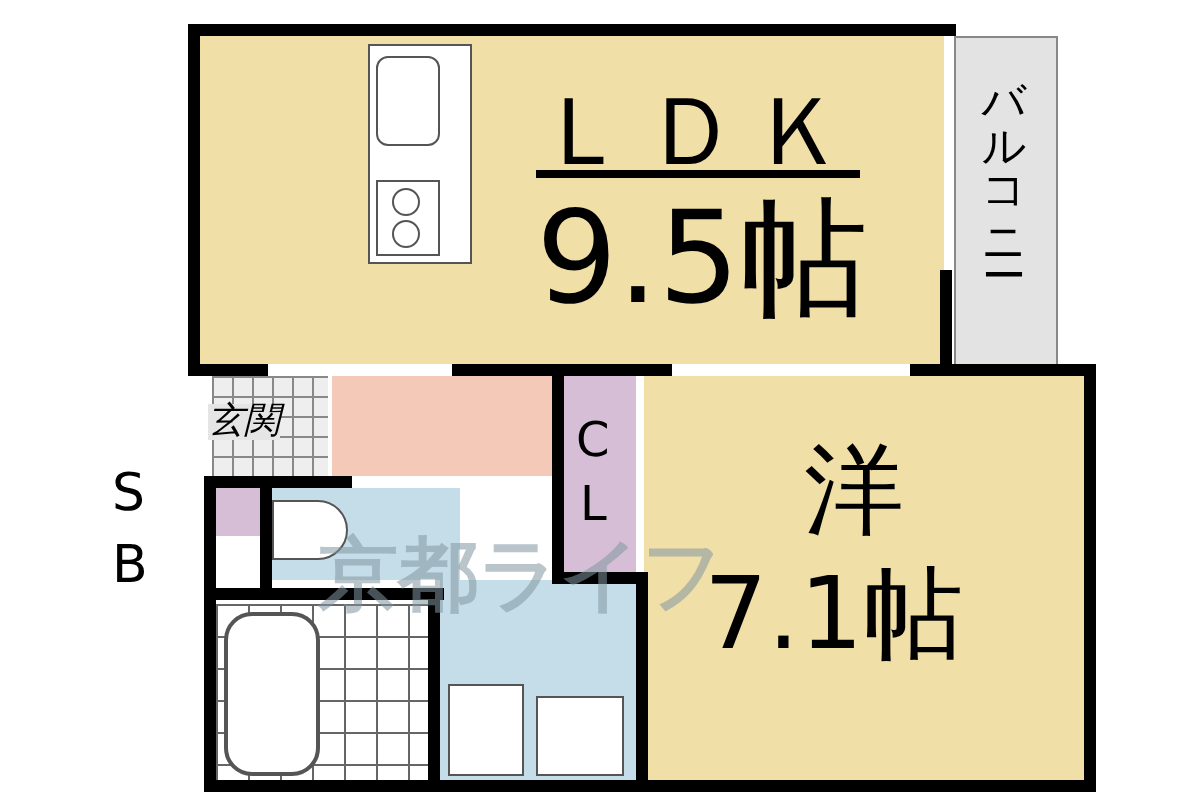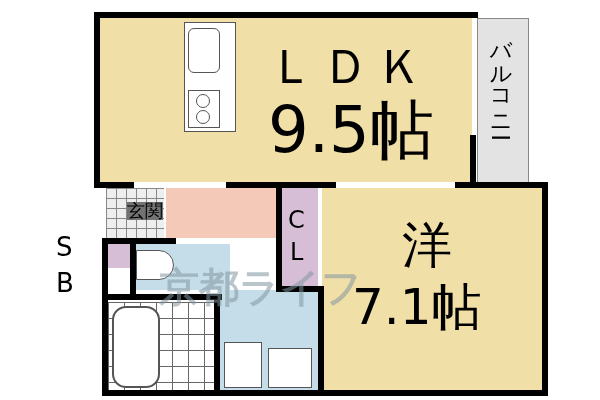--- a/index.html
+++ b/index.html
@@ -28,38 +28,38 @@
 <body>
 
 <div class="abs ldk" style="left:100px;top:18px;width:372px;height:164px;"></div>
 
 <div class="abs" style="left:184px;top:22px;width:52px;height:110px;background:#fff;border:1px solid #555;"></div>
 <div class="abs" style="left:188px;top:28px;width:32px;height:45px;border:1px solid #555;border-radius:6px;background:#fff;"></div>
 <div class="abs" style="left:188px;top:90px;width:32px;height:38px;border:1px solid #555;background:#fff;"></div>
 <div class="abs" style="left:196px;top:94px;width:14px;height:14px;border:1px solid #555;border-radius:50%;"></div>
 <div class="abs" style="left:196px;top:110px;width:14px;height:14px;border:1px solid #555;border-radius:50%;"></div>
 
-<div class="lbl" style="left:268px;top:42px;font-size:48px;letter-spacing:6px;">ＬＤＫ</div>
+<div class="lbl" style="left:268px;top:42px;font-size:48px;letter-spacing:6px;text-decoration:underline;">ＬＤＫ</div>
 <div class="lbl" style="left:268px;top:98px;font-size:64px;">9.5帖</div>
 
 <div class="abs balc" style="left:477px;top:18px;width:52px;height:166px;border:1px solid #888;"></div>
 <div class="lbl" style="left:490px;top:26px;font-size:22px;writing-mode:vertical-rl;">バルコニー</div>
 
 <div class="abs yo" style="left:322px;top:188px;width:220px;height:204px;"></div>
 <div class="lbl" style="left:402px;top:220px;font-size:50px;">洋</div>
 <div class="lbl" style="left:352px;top:282px;font-size:50px;">7.1帖</div>
 
 <div class="abs cl" style="left:280px;top:188px;width:38px;height:100px;"></div>
 <div class="lbl" style="left:288px;top:208px;font-size:24px;">C</div>
 <div class="lbl" style="left:290px;top:240px;font-size:24px;">L</div>
 
 <div class="abs hall" style="left:166px;top:188px;width:110px;height:50px;"></div>
 
 <div class="abs tile" style="left:106px;top:188px;width:58px;height:50px;"></div>
-<div class="lbl" style="left:127px;top:202px;font-size:18px;background:#737373;">玄関</div>
+<div class="lbl" style="left:104px;top:202px;font-size:18px;background:#e5e5e5;font-style:italic;">玄関</div>
 
 <div class="abs cl" style="left:108px;top:244px;width:22px;height:24px;"></div>
 <div class="lbl" style="left:56px;top:234px;font-size:26px;">S</div>
 <div class="lbl" style="left:56px;top:270px;font-size:26px;">B</div>
 
 <div class="abs wet" style="left:136px;top:244px;width:94px;height:46px;"></div>
 <div class="abs" style="left:136px;top:250px;width:38px;height:30px;border:1px solid #555;border-radius:0 15px 15px 0;background:#fff;"></div>
 <div class="abs wet" style="left:220px;top:290px;width:100px;height:102px;"></div>
 <div class="abs" style="left:224px;top:342px;width:38px;height:46px;border:1px solid #555;background:#fff;"></div>
 <div class="abs" style="left:268px;top:348px;width:44px;height:40px;border:1px solid #555;background:#fff;"></div>

